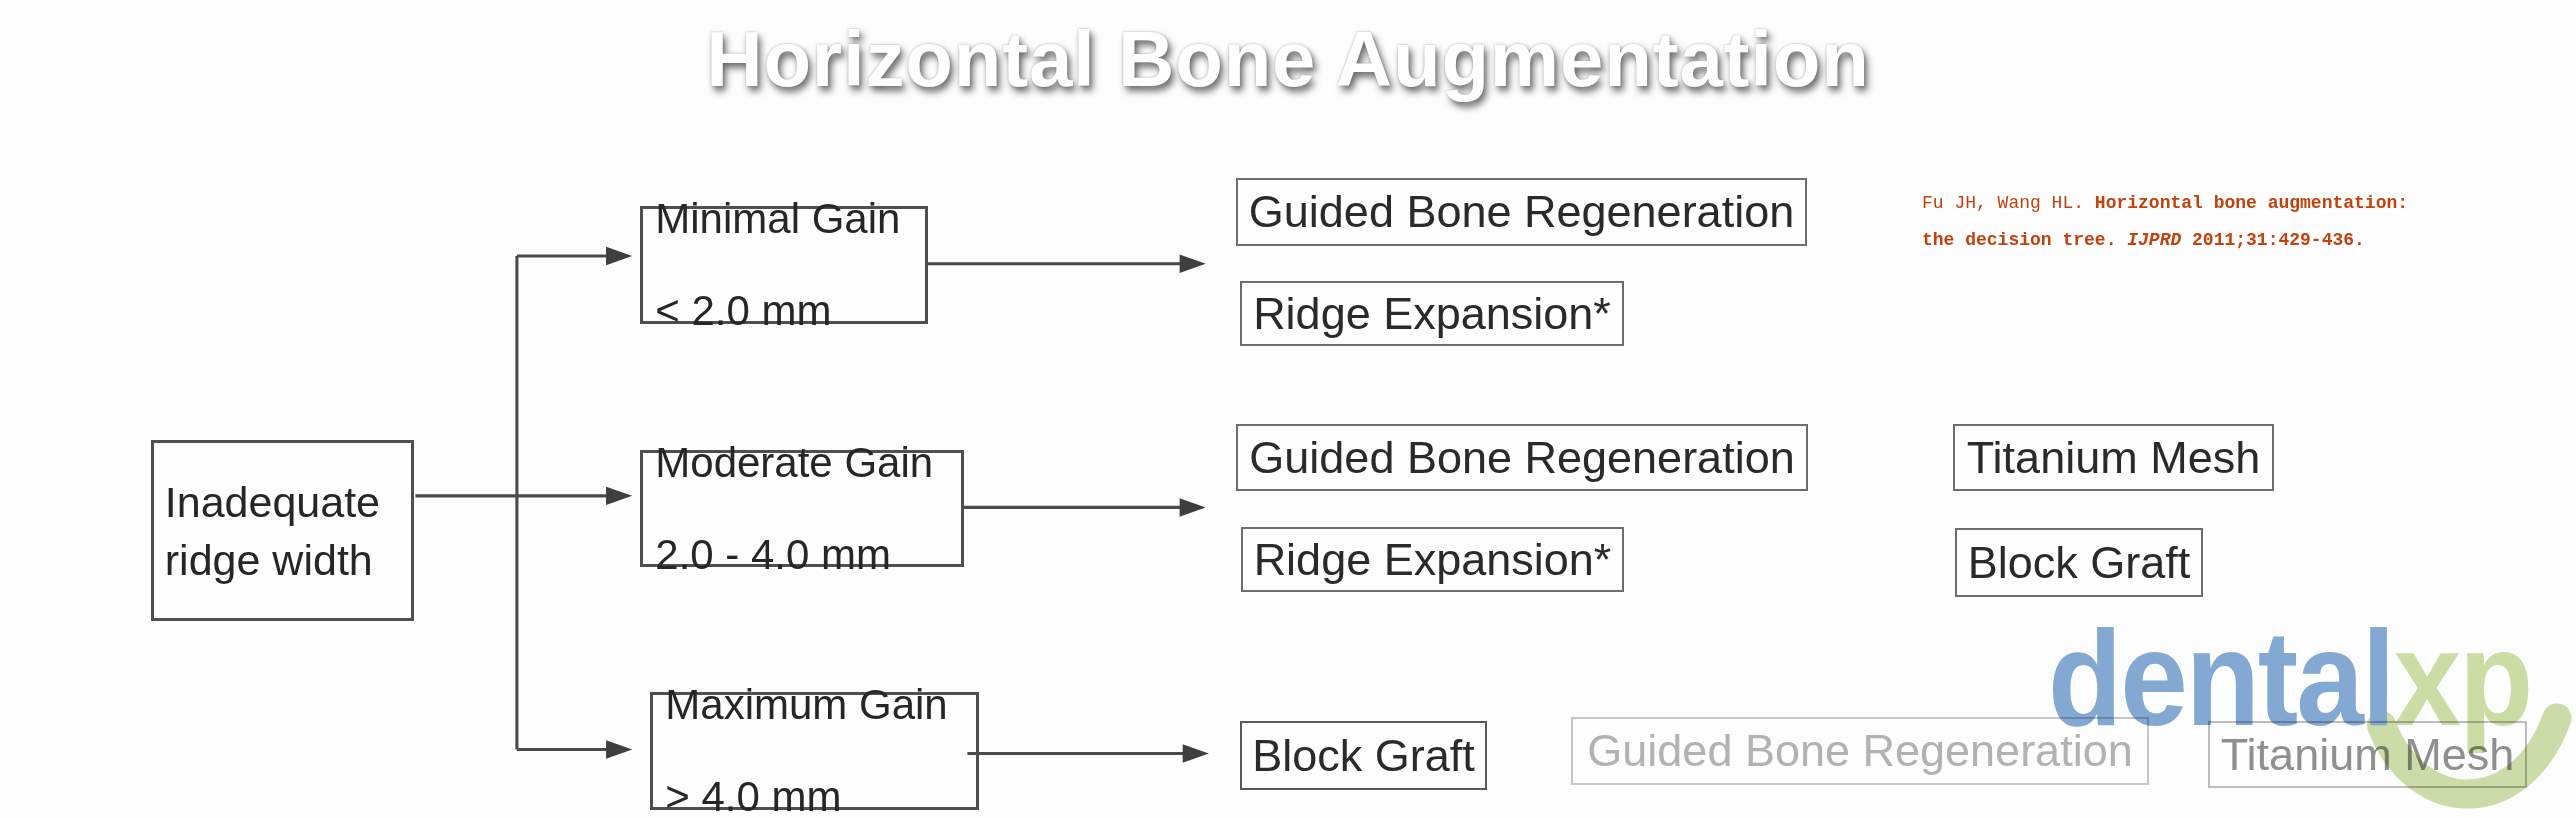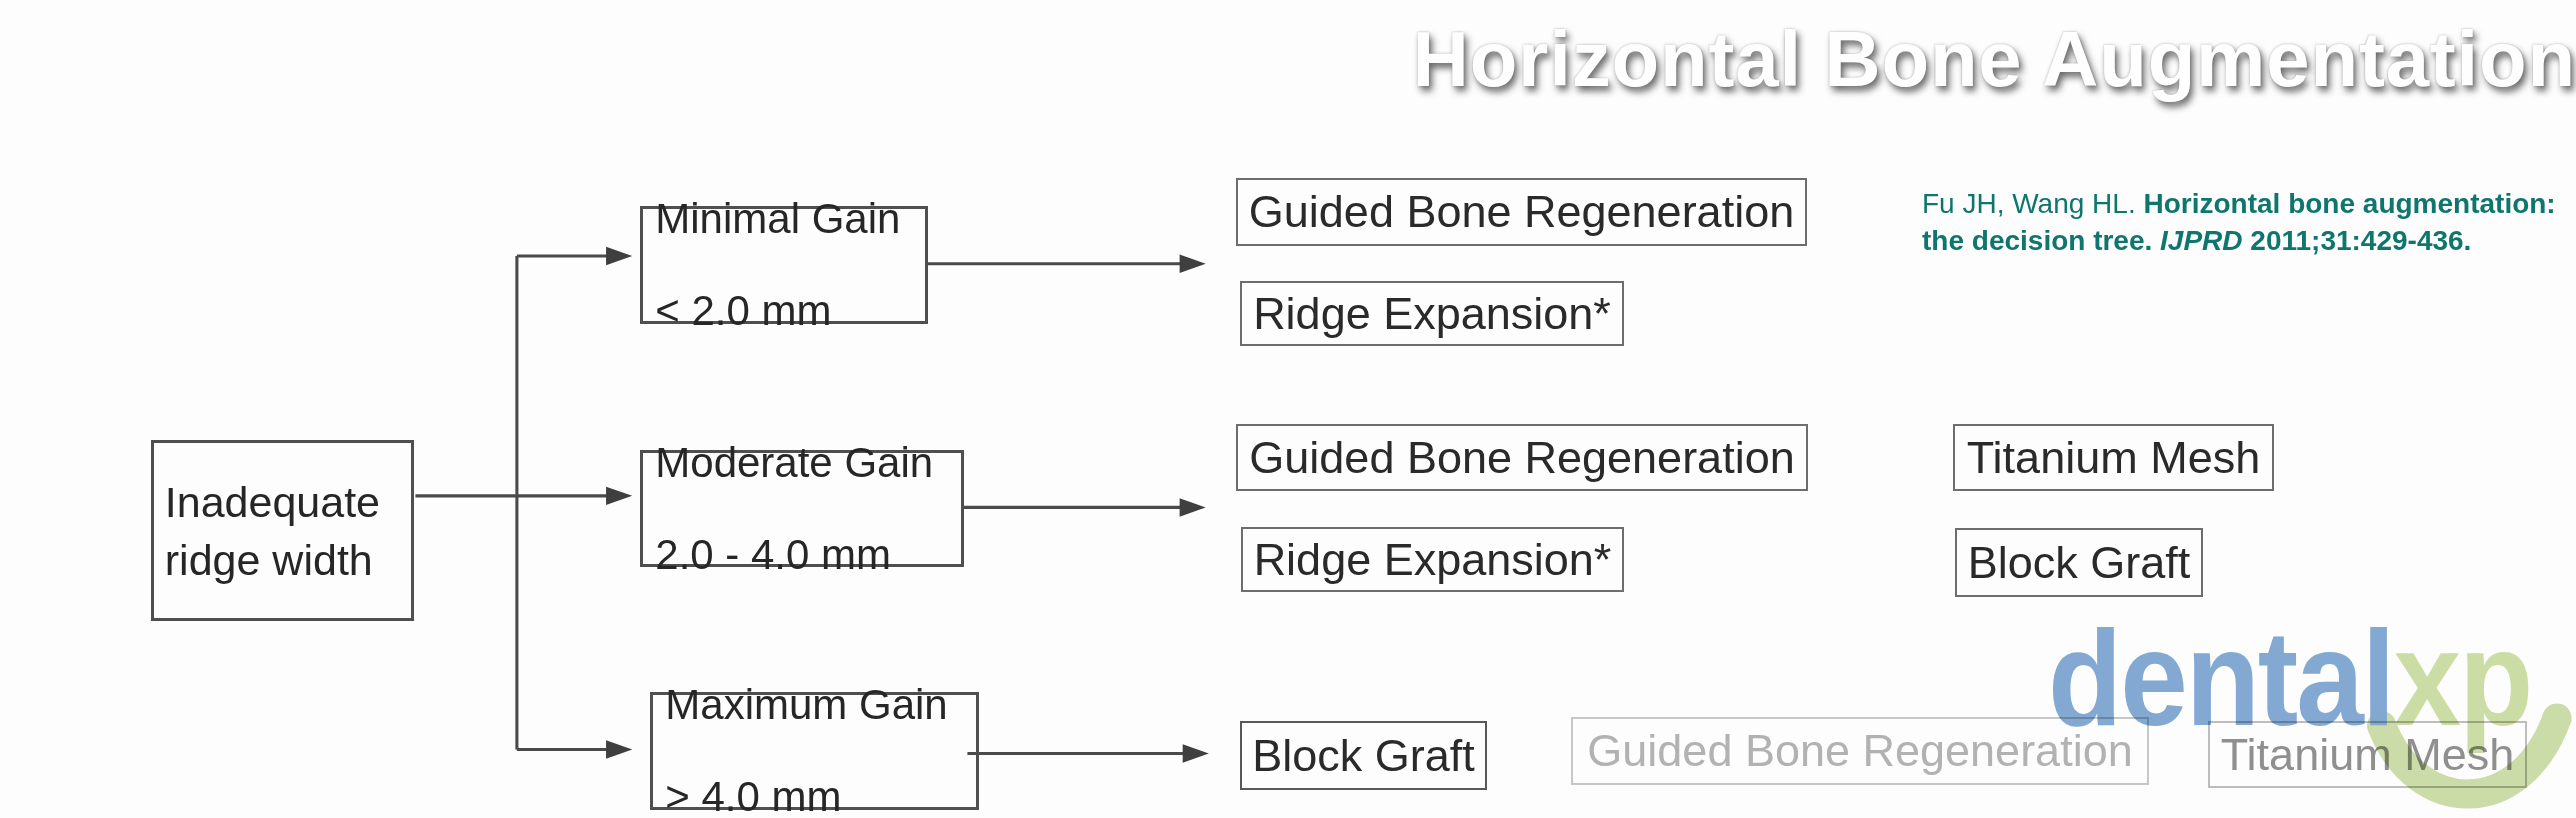--- a/index.html
+++ b/index.html
@@ -1,21 +1,21 @@
 <!DOCTYPE html>
 <html style="font-size:12.3px"><head>
 <meta charset="utf-8">
 <style>
   html,body{margin:0;padding:0;background:#ffffff;}
   #slide{
     position:relative;width:2576px;height:818px;overflow:hidden;
     background:#fdfdfd;font-family:"Liberation Sans",sans-serif;color:#262626;
   }
   #page-title{
-    position:absolute;left:0;right:0;top:14px;text-align:right;
+    position:absolute;left:0;right:0;top:14px;text-align:center;
     font-size:78px;font-weight:bold;color:#fefefe;letter-spacing:0.8px;
     text-shadow:3.1px 4.6px 7px rgba(100,100,100,.95), 0.8px 0.8px 2.3px rgba(150,150,150,.55), -0.8px -0.8px 1.5px rgba(190,190,190,.35);
   }
   svg.layer{position:absolute;left:0;top:0;z-index:1;}
   .node{
     position:absolute;z-index:2;background:rgba(253,253,253,.0);
     display:flex;flex-direction:column;justify-content:center;
     box-sizing:border-box;
   }
   .decision{border:3.1px solid #4f4f4f;padding:4.6px 12.3px;font-size:42px;line-height:52px;gap:40px;}
@@ -25,21 +25,21 @@
   .it{font-style:italic;}
   .treatment{
     border:2.3px solid #6d6d6d;align-items:center;justify-content:center;
     font-size:45px;white-space:nowrap;color:#2a2a2a;
   }
   .treatment.dark{border-color:#585858;}
   .treatment.faded-a{border-color:#c7c7c7;color:#b2b2b2;}
   .treatment.faded-b{border-color:#bdbdbd;color:#8f8f8f;}
   #citation{
     position:absolute;left:1922px;top:185px;z-index:2;
-    font-size:28px;line-height:37px;color:#0f766e;white-space:nowrap;
+    font-size:18px;line-height:37px;color:#c2410c;white-space:nowrap;font-family:Liberation Mono, monospace;
   }
   #citation .b{font-weight:bold;}
   #citation .bi{font-weight:bold;font-style:italic;}
   #watermark{position:absolute;left:12px;top:0;width:2576px;height:818px;z-index:5;mix-blend-mode:multiply;pointer-events:none;}
   #watermark-text{
     position:absolute;left:2036px;top:611px;font-size:135px;font-weight:bold;
     line-height:1;letter-spacing:-2.3px;white-space:nowrap;
     transform:scaleX(.9);transform-origin:left top;opacity:.95;
   }
   #watermark-text .w1{color:#7ea6d3;}

